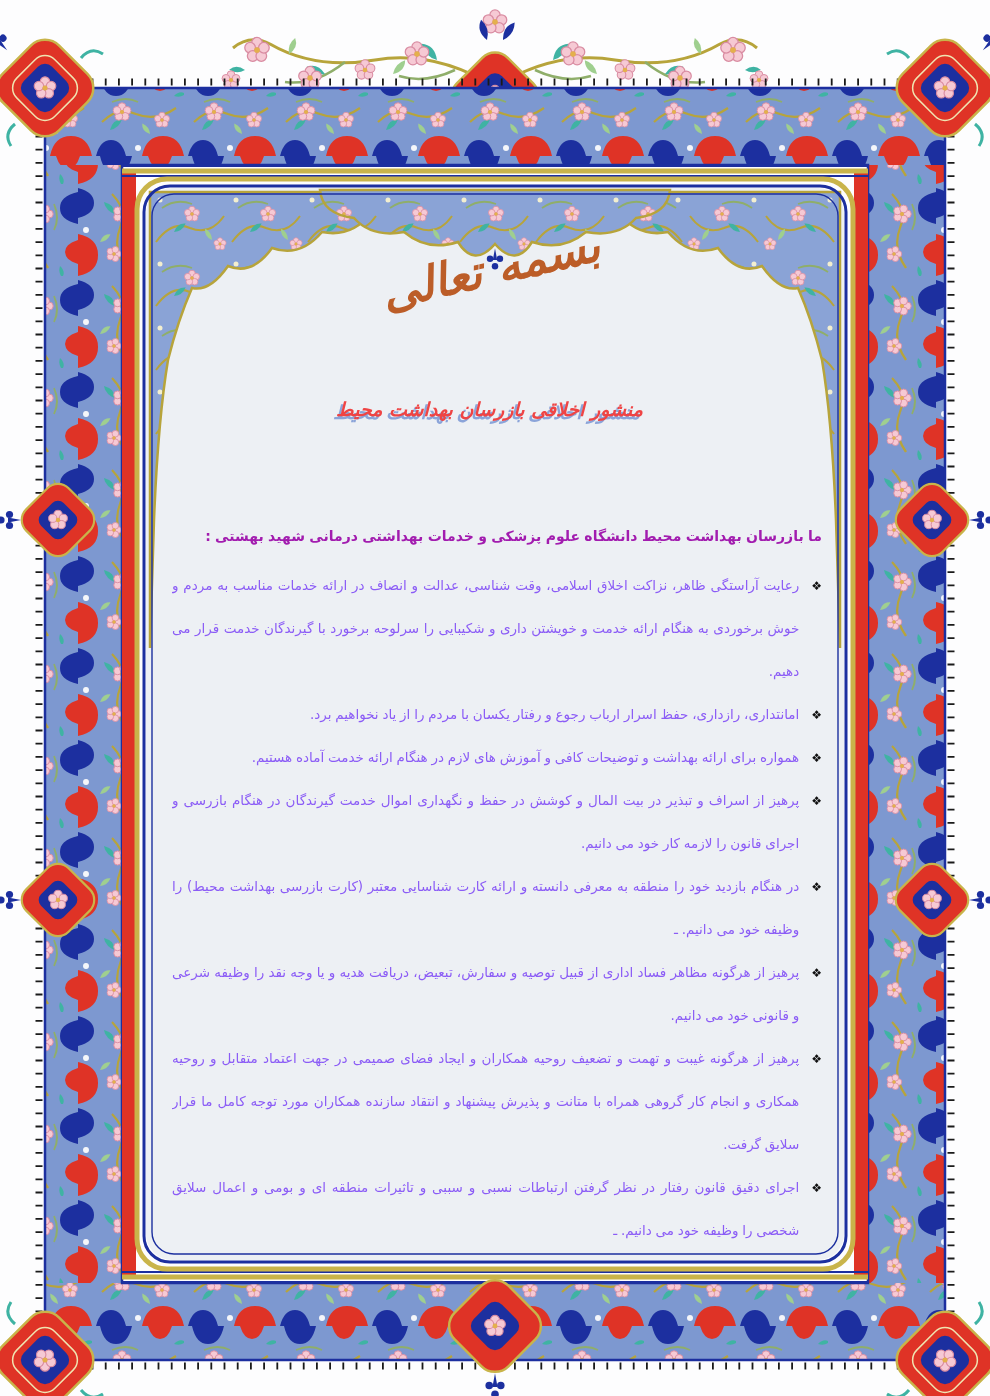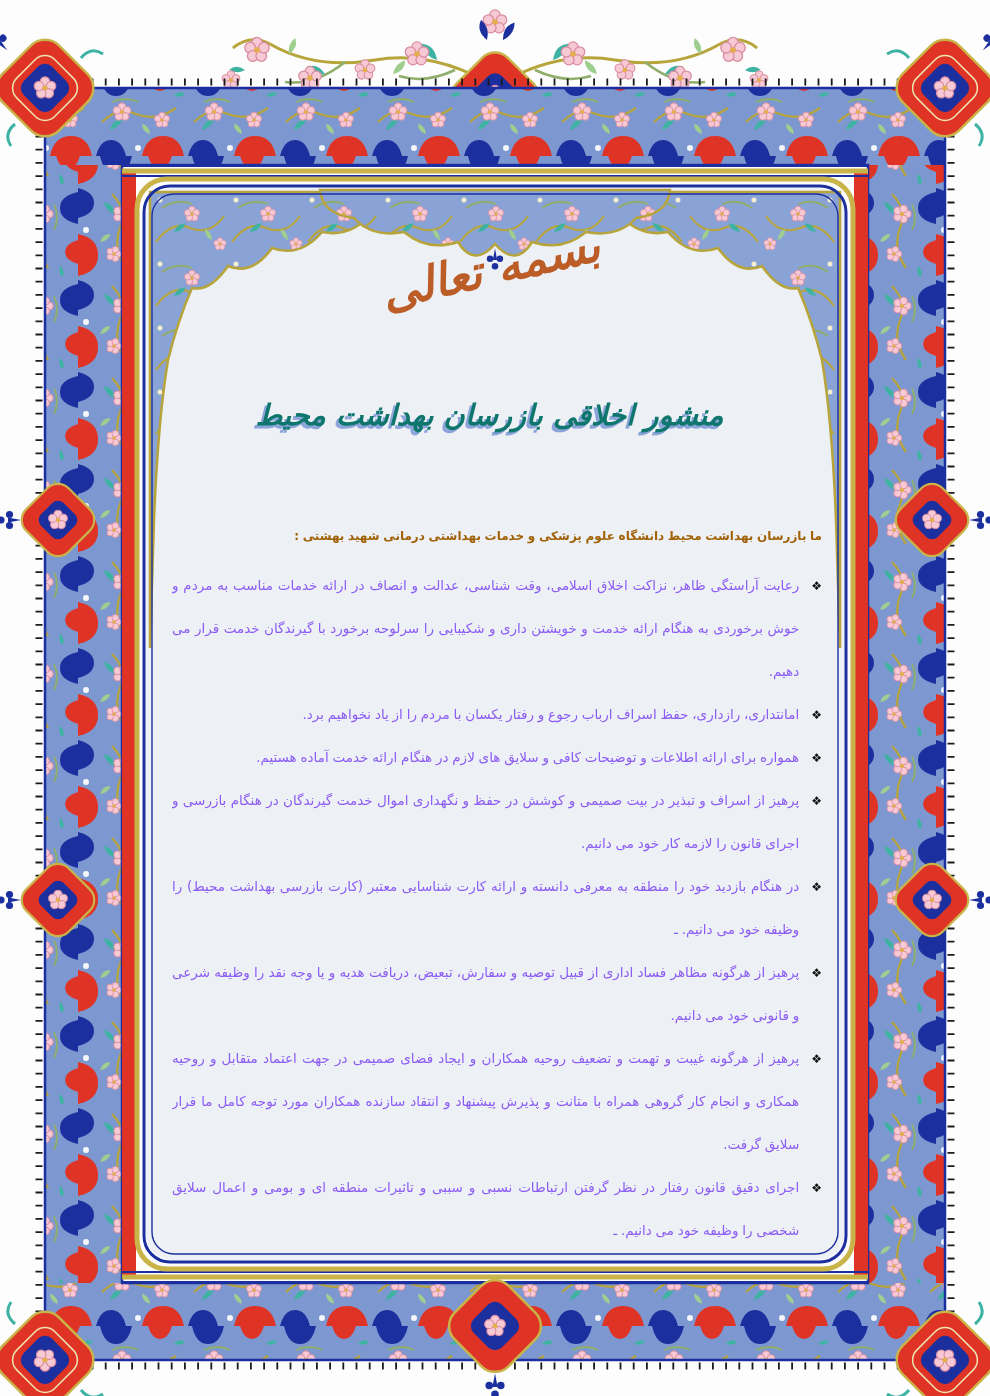--- a/index.html
+++ b/index.html
@@ -13,32 +13,32 @@
   .frame-svg{position:absolute;left:0;top:0;width:990px;height:1396px;}
   .besmellah{
     position:absolute;top:242px;left:50%;
     transform:translateX(-52%) rotate(-13deg);
     font-size:46px;font-weight:bold;font-style:italic;
     color:#bc5d28;white-space:nowrap;direction:rtl;
   }
   .doc-title{
     position:absolute;top:398px;left:0;right:11px;
     text-align:center;direction:rtl;
-    font-size:29px;font-weight:bold;font-style:italic;
-    color:#0f766e;
+    font-size:19px;font-weight:bold;font-style:italic;
+    color:#ef4444;
     text-shadow:-3px 3px 0 #8ba4d9;
     white-space:nowrap;
   }
   .text-block{
     position:absolute;left:172px;right:168px;top:520px;bottom:142px;
     direction:rtl;overflow:hidden;
   }
   .intro{
-    font-size:12px;font-weight:bold;line-height:32px;
-    color:#a16207;margin:0 0 12px 0;text-align:right;
+    font-size:14px;font-weight:bold;line-height:32px;
+    color:#a21caf;margin:0 0 12px 0;text-align:right;
     word-spacing:-0.5px;
   }
   .item{display:flex;gap:12px;align-items:flex-start;}
   .mark{flex:0 0 auto;font-size:12px;line-height:42px;color:#101010;padding-top:1px;}
   .txt{
     flex:1;font-size:13.5px;line-height:43px;color:#8b5cf6;
     text-align:justify;word-spacing:-0.5px;
   }
 </style>
 </head>
@@ -248,29 +248,29 @@
 
   <div class="text-block">
     <p class="intro">ما بازرسان بهداشت محیط  دانشگاه علوم پزشکی و خدمات بهداشتی درمانی شهید بهشتی :</p>
 
     <div class="item">
       <span class="mark">❖</span>
       <span class="txt">رعایت آراستگی ظاهر، نزاکت اخلاق اسلامی، وقت شناسی، عدالت و انصاف در ارائه خدمات مناسب به مردم و خوش برخوردی به هنگام ارائه خدمت و خویشتن داری و شکیبایی را سرلوحه برخورد با گیرندگان خدمت قرار می دهیم.</span>
     </div>
     <div class="item">
       <span class="mark">❖</span>
-      <span class="txt">امانتداری، رازداری، حفظ اسراف ارباب رجوع و رفتار یکسان با مردم را از یاد نخواهیم برد.</span>
-    </div>
-    <div class="item">
-      <span class="mark">❖</span>
-      <span class="txt">همواره برای ارائه اطلاعات و توضیحات کافی و سلایق های لازم در هنگام ارائه خدمت آماده هستیم.</span>
-    </div>
-    <div class="item">
-      <span class="mark">❖</span>
-      <span class="txt">پرهیز از اسراف و تبذیر در بیت صمیمی و کوشش در حفظ و نگهداری اموال خدمت گیرندگان در هنگام بازرسی و اجرای قانون را لازمه کار خود می دانیم.</span>
+      <span class="txt">امانتداری، رازداری، حفظ اسرار ارباب رجوع و رفتار یکسان با مردم را از یاد نخواهیم برد.</span>
+    </div>
+    <div class="item">
+      <span class="mark">❖</span>
+      <span class="txt">همواره برای ارائه بهداشت و توضیحات کافی و آموزش های لازم در هنگام ارائه خدمت آماده هستیم.</span>
+    </div>
+    <div class="item">
+      <span class="mark">❖</span>
+      <span class="txt">پرهیز از اسراف و تبذیر در بیت المال و کوشش در حفظ و نگهداری اموال خدمت گیرندگان در هنگام بازرسی و اجرای قانون را لازمه کار خود می دانیم.</span>
     </div>
     <div class="item">
       <span class="mark">❖</span>
       <span class="txt">در هنگام بازدید خود را منطقه به معرفی دانسته و ارائه کارت شناسایی معتبر (کارت بازرسی بهداشت محیط) را وظیفه خود می دانیم. ـ</span>
     </div>
     <div class="item">
       <span class="mark">❖</span>
       <span class="txt">پرهیز از هرگونه مظاهر فساد اداری از قبیل توصیه و سفارش، تبعیض، دریافت هدیه و یا وجه نقد را وظیفه شرعی و قانونی خود می دانیم.</span>
     </div>
     <div class="item">

